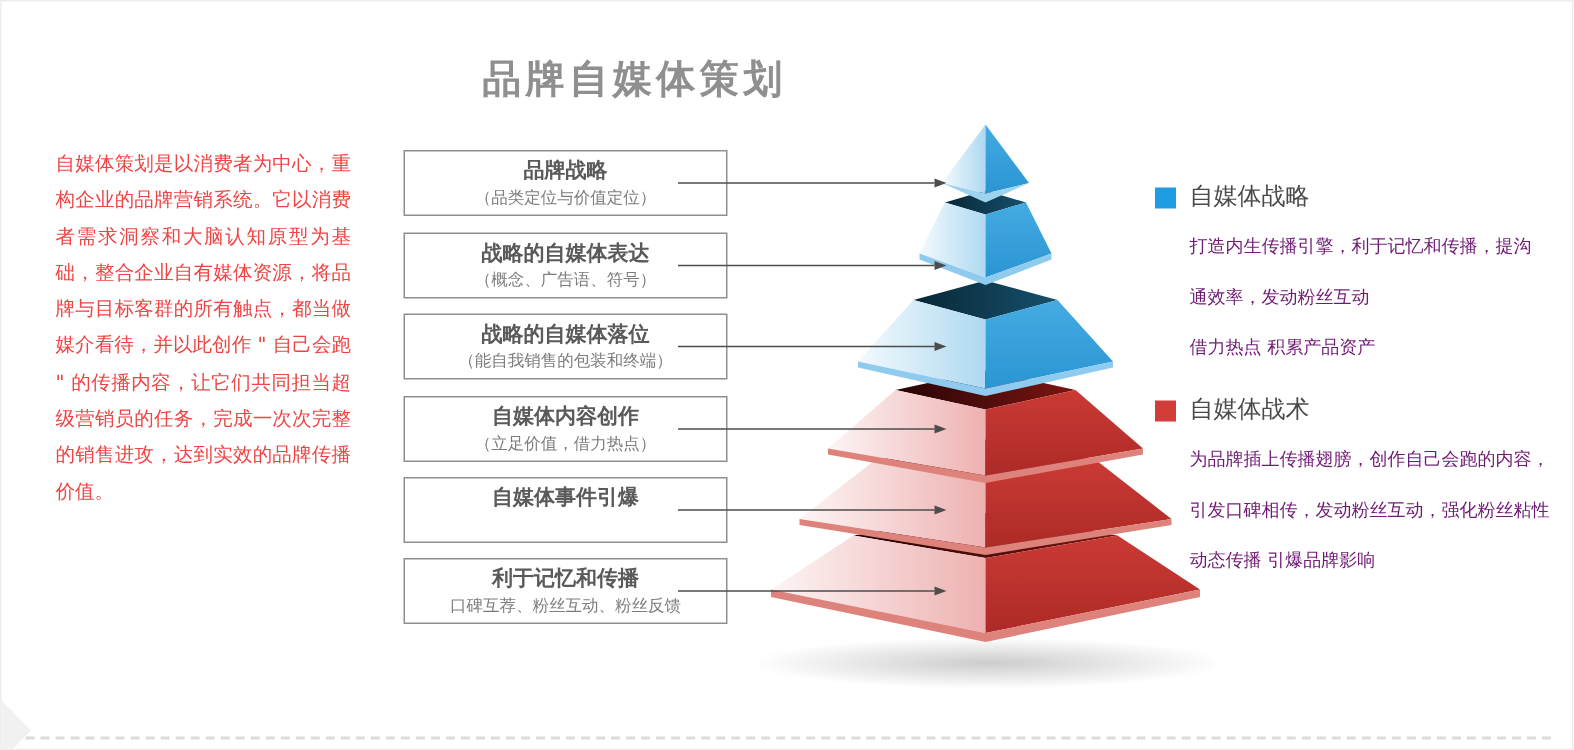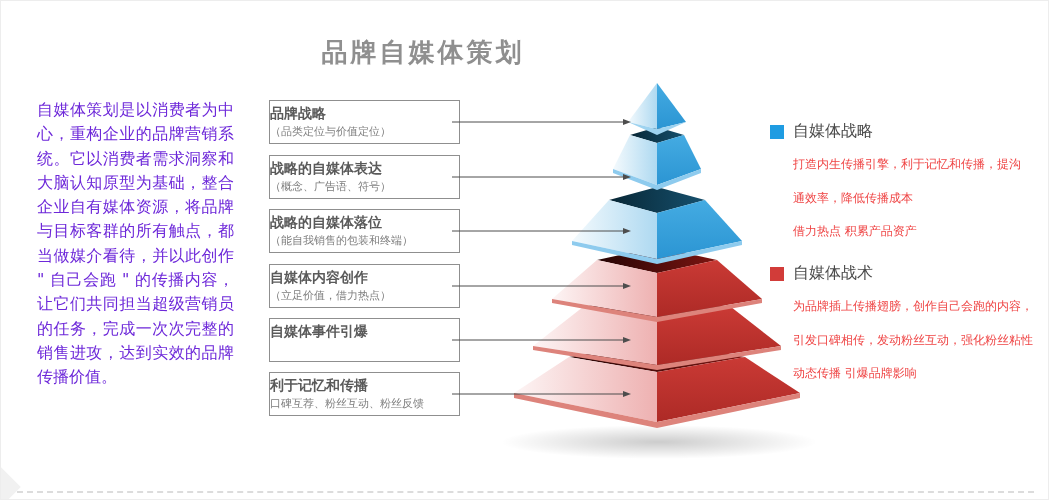--- a/index.html
+++ b/index.html
@@ -7,37 +7,37 @@
   .canvas {
     position: relative; width: 1049px; height: 500px; background: #ffffff;
     overflow: hidden; border: 1px solid #ededed;
   }
   .page-title {
     position: absolute; top: 34px; left: 0; width: 844px; text-align: center;
     font-size: 26px; font-weight: bold; color: #8f8f8f; letter-spacing: 3px;
   }
   .intro {
     position: absolute; left: 36px; top: 97px; width: 197px;
-    font-size: 16px; line-height: 24.3px; color: #6d28d9; text-align: justify;
+    font-size: 13px; line-height: 24.3px; color: #ef4444; text-align: justify;
   }
   .step-box {
-    position: absolute; left: 268px; width: 191px; height: 44px;
-    border: 1px solid #8f8f8f; background: #ffffff; text-align: left;
+    position: absolute; left: 268px; width: 216px; height: 44px;
+    border: 1px solid #8f8f8f; background: #ffffff; text-align: center;
   }
   .step-title { font-size: 14px; font-weight: bold; color: #5a5a5a; margin-top: 4px; }
   .step-sub   { font-size: 11px; color: #7d7d7d; margin-top: 1px; }
   .pyr-svg { position: absolute; left: 0; top: 0; }
   .legend-block { position: absolute; left: 769px; width: 265px; }
   .legend-head { display: flex; align-items: center; }
   .legend-sq { width: 14px; height: 14px; margin-right: 9px; flex: 0 0 auto; }
   .legend-sq.blue { background: #1f9ce2; }
   .legend-sq.red  { background: #d23c39; }
   .legend-title { font-size: 16px; font-weight: normal; color: #4a4a4a; }
   .legend-desc { margin-left: 23px; margin-top: 6px; }
-  .legend-desc div { font-size: 12px; color: #ef4444; line-height: 21.5px; margin-top: 12px; }
+  .legend-desc div { font-size: 12px; color: #701a75; line-height: 21.5px; margin-top: 12px; }
   .dashed-rule {
     position: absolute; left: 16px; right: 14px; bottom: 6px; height: 0;
     border-top: 2px dashed #dcdcdc;
   }
   .corner-diamond {
     position: absolute; left: -14px; top: 472px; width: 28px; height: 28px;
     background: #f1f1f1; transform: rotate(45deg);
   }
 </style>
 </head>
@@ -166,21 +166,21 @@
     </g>
   </svg>
 
   <div class="legend-block" style="top:120px">
     <div class="legend-head">
       <div class="legend-sq blue"></div>
       <div class="legend-title">自媒体战略</div>
     </div>
     <div class="legend-desc">
       <div>打造内生传播引擎，利于记忆和传播，提沟</div>
-      <div>通效率，降低传播成本</div>
+      <div>通效率，发动粉丝互动</div>
       <div>借力热点 积累产品资产</div>
     </div>
   </div>
 
   <div class="legend-block" style="top:262px">
     <div class="legend-head">
       <div class="legend-sq red"></div>
       <div class="legend-title">自媒体战术</div>
     </div>
     <div class="legend-desc">

